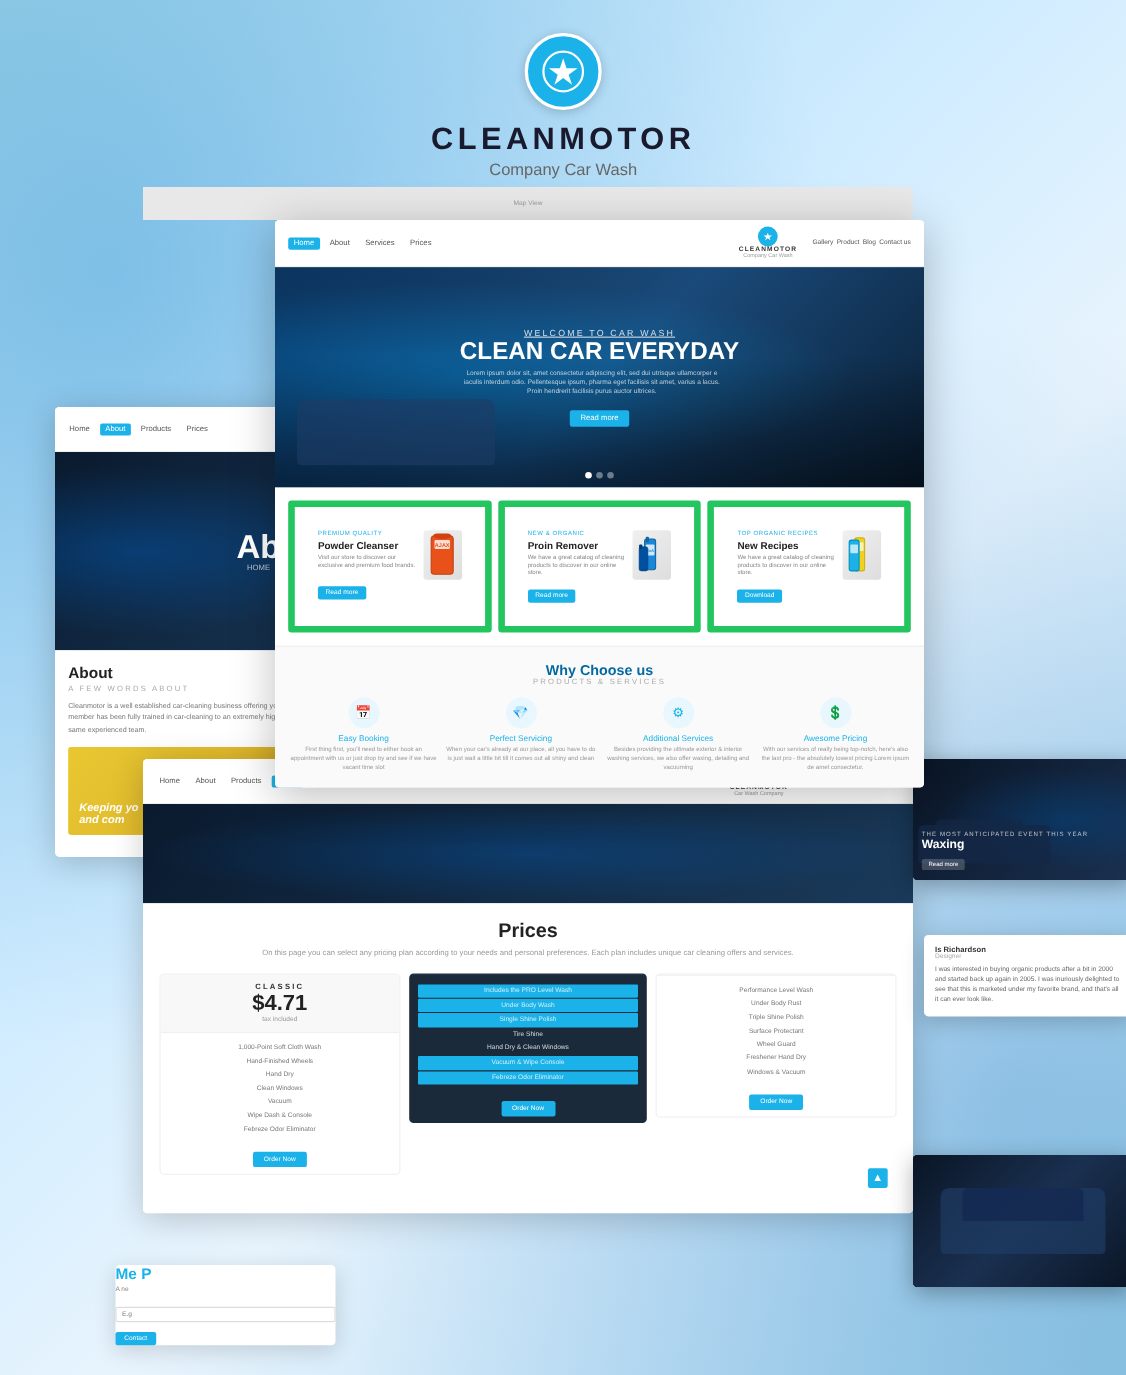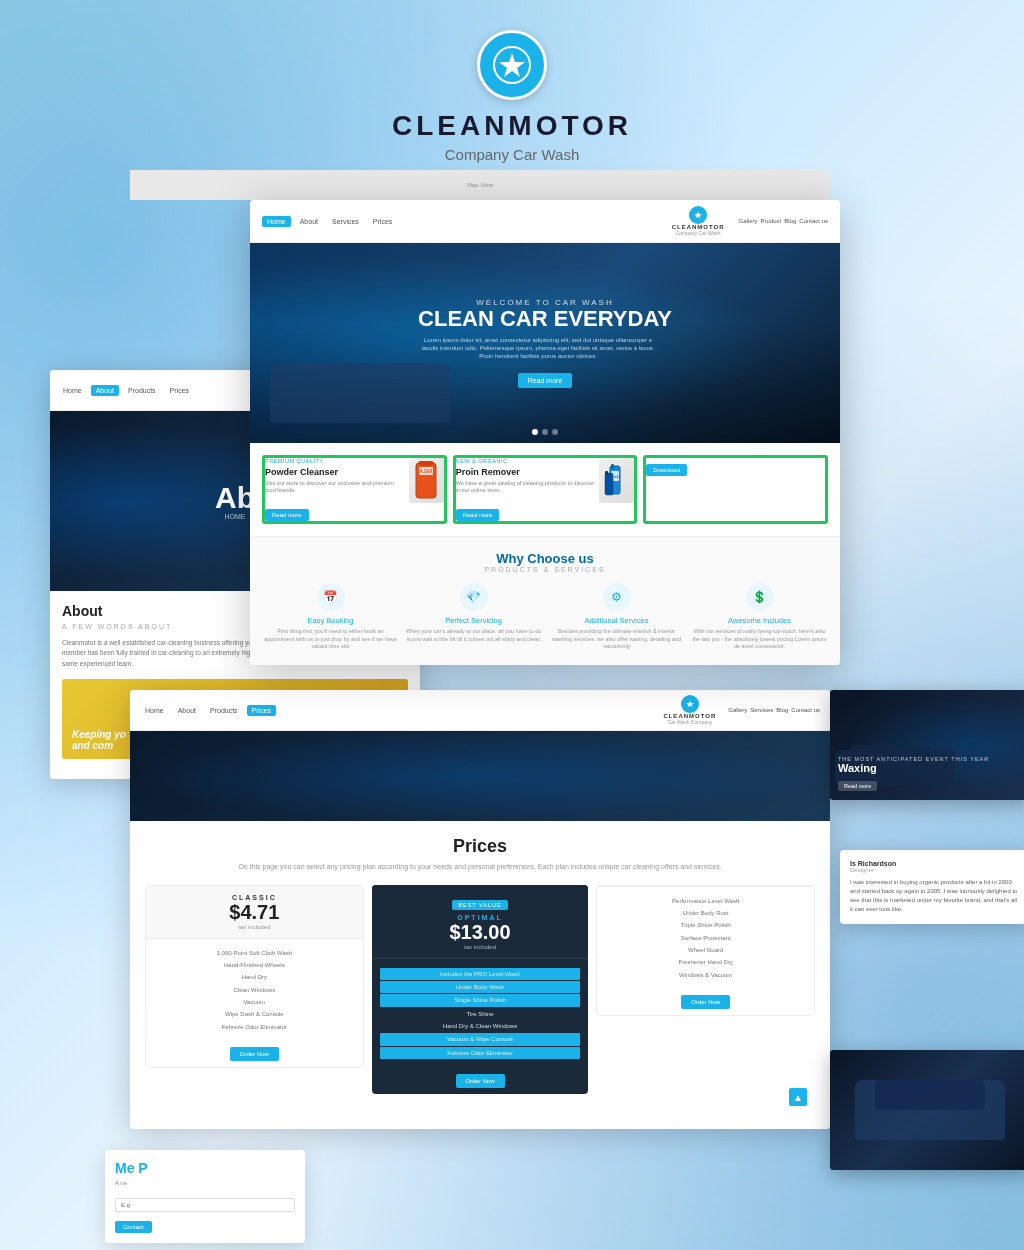--- a/index.html
+++ b/index.html
@@ -192,20 +192,21 @@
       position: relative;
       z-index: 2;
       text-align: center;
       color: white;
     }
     .hero-small-label {
       font-size: 8px;
       letter-spacing: 2px;
       color: rgba(255,255,255,0.8);
       text-transform: uppercase;
+      text-decoration: underline;
     }
     .hero-title {
       font-size: 22px;
       font-weight: 900;
       color: white;
       line-height: 1.1;
     }
     .hero-subtitle {
       font-size: 6px;
       color: rgba(255,255,255,0.7);
@@ -242,22 +243,22 @@
     .products-section {
       padding: 12px;
       background: white;
     }
     .product-cards {
       display: flex;
       gap: 6px;
     }
     .product-card {
       flex: 1;
-      padding: 0;
-      border: 3px solid #22c55e;
+      padding: 21px;
+      border: 6px solid #22c55e;
       border-radius: 3px;
     }
     .product-badge {
       font-size: 5.5px;
       color: #1ab2e8;
       text-transform: uppercase;
       letter-spacing: 0.5px;
       margin-bottom: 3px;
     }
     .product-title {
@@ -663,21 +664,20 @@
     }
 
     
     .mini-about-card {
       position: absolute;
       top: 950px;
       left: 55px;
       width: 200px;
       background: white;
       border-radius: 4px;
-      padding: 10px;
       box-shadow: 0 5px 20px rgba(0,0,0,0.15);
       z-index: 4;
     }
     .mini-card-title {
       font-size: 14px;
       font-weight: bold;
       color: #1ab2e8;
       margin-bottom: 3px;
     }
     .mini-card-text {
@@ -870,20 +870,33 @@
               </svg>
             </div>
             <div class="product-badge">New &amp; Organic</div>
             <div class="product-title">Proin Remover</div>
             <div class="product-desc">We have a great catalog of cleaning products to discover in our online store.</div>
           </div>
           <button class="product-btn">Read more</button>
         </div>
 
         <div class="product-card">
+          <div class="clearfix">
+            <div class="product-img-placeholder">
+              <svg width="30" height="40" viewBox="0 0 30 40">
+                <rect x="8" y="4" width="9" height="30" rx="2" fill="#f0d020" stroke="#d4b010" stroke-width="1"></rect>
+                <rect x="9" y="8" width="7" height="8" rx="1" fill="white" opacity="0.7"></rect>
+                <rect x="3" y="6" width="9" height="28" rx="2" fill="#1ab2e8" stroke="#0090c0" stroke-width="1"></rect>
+                <rect x="4" y="10" width="7" height="8" rx="1" fill="white" opacity="0.7"></rect>
+              </svg>
+            </div>
+            <div class="product-badge">Top Organic Recipes</div>
+            <div class="product-title">New Recipes</div>
+            <div class="product-desc">We have a great catalog of cleaning products to discover in our online store.</div>
+          </div>
           <button class="product-btn">Download</button>
         </div>
       </div>
     </div>
 
     <div class="why-section">
       <div class="section-title">Why Choose us</div>
       <div class="section-sub">PRODUCTS &amp; SERVICES</div>
       <div class="why-cards">
         <div class="why-card">
@@ -896,21 +909,21 @@
           <div class="why-title">Perfect Servicing</div>
           <div class="why-desc">When your car's already at our place, all you have to do is just wait a little bit till it comes out all shiny and clean</div>
         </div>
         <div class="why-card">
           <div class="why-icon">⚙</div>
           <div class="why-title">Additional Services</div>
           <div class="why-desc">Besides providing the ultimate exterior &amp; interior washing services, we also offer waxing, detailing and vacuuming</div>
         </div>
         <div class="why-card">
           <div class="why-icon">💲</div>
-          <div class="why-title">Awesome Includes</div>
+          <div class="why-title">Awesome Pricing</div>
           <div class="why-desc">With our services of really being top-notch, here's also the last pro - the absolutely lowest pricing Lorem ipsum de amet consectetur.</div>
         </div>
       </div>
     </div>
   </div>
 
   <div class="page-prices">
 
     <div class="prices-nav">
       <div class="nav-item">Home</div>
@@ -960,26 +973,20 @@
             <div class="feature-item">Hand Dry</div>
             <div class="feature-item">Clean Windows</div>
             <div class="feature-item">Vacuum</div>
             <div class="feature-item">Wipe Dash &amp; Console</div>
             <div class="feature-item">Febreze Odor Eliminator</div>
           </div>
           <button class="order-btn">Order Now</button>
         </div>
 
         <div class="pricing-card featured">
-          <div class="pricing-header">
-            <div class="pricing-badge">BEST VALUE</div>
-            <div class="pricing-plan">OPTIMAL</div>
-            <div class="pricing-price">$13.00</div>
-            <div class="pricing-tax">tax included</div>
-          </div>
           <div class="pricing-features">
             <div class="feature-item highlight">Includes the PRO Level Wash</div>
             <div class="feature-item highlight">Under Body Wash</div>
             <div class="feature-item highlight">Single Shine Polish</div>
             <div class="feature-item">Tire Shine</div>
             <div class="feature-item">Hand Dry &amp; Clean Windows</div>
             <div class="feature-item highlight">Vacuum &amp; Wipe Console</div>
             <div class="feature-item highlight">Febreze Odor Eliminator</div>
           </div>
           <button class="order-btn dark">Order Now</button>

